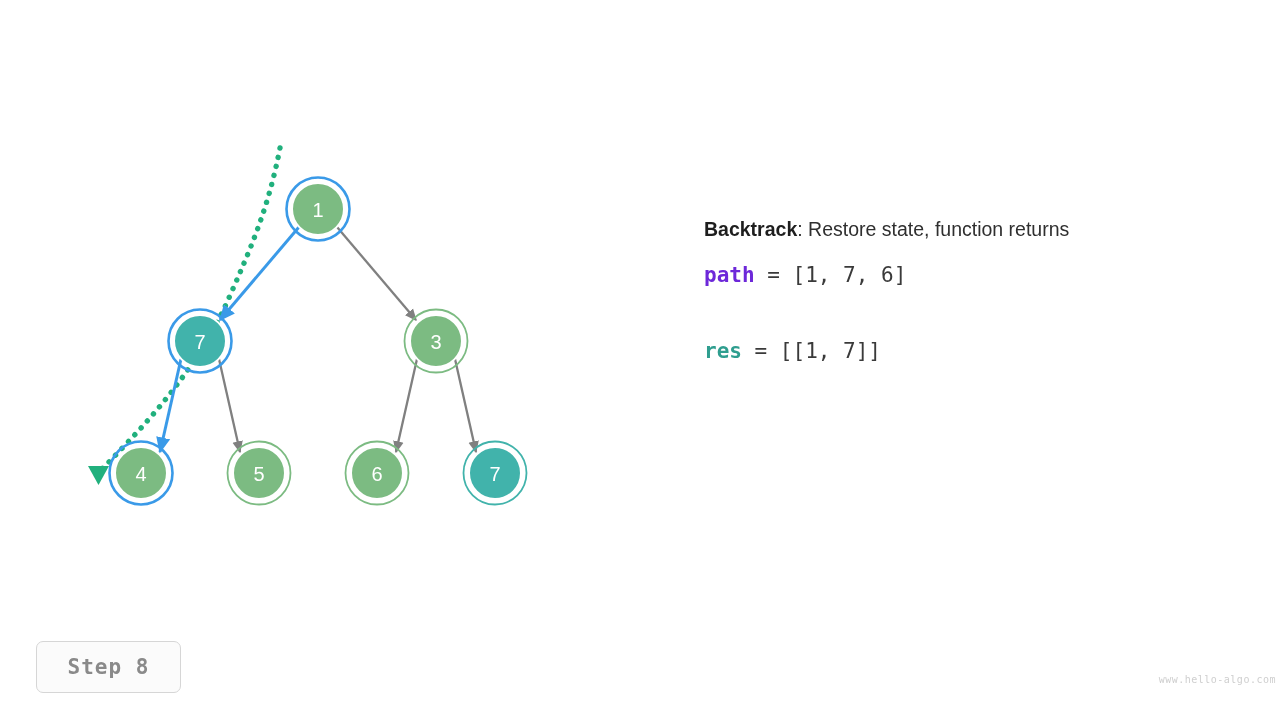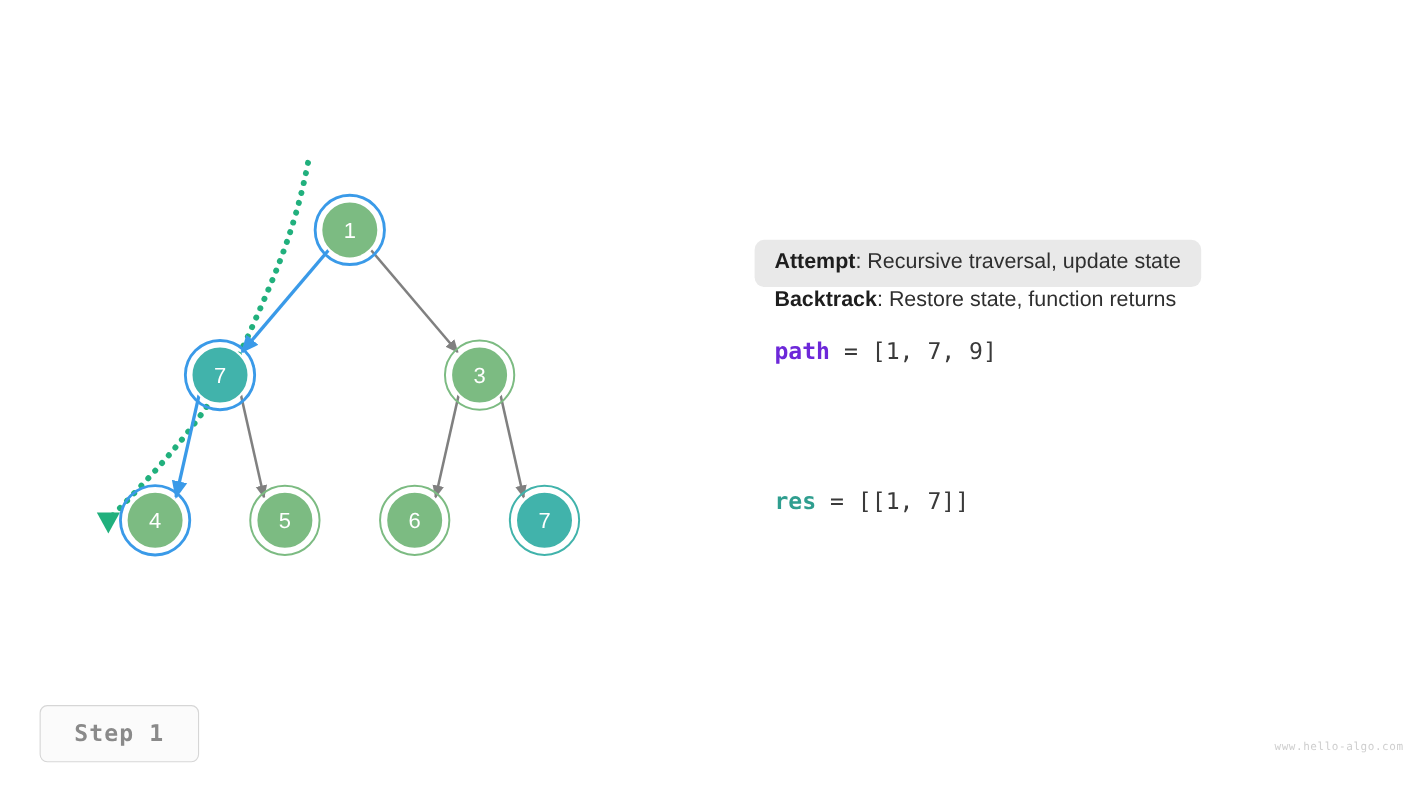--- a/index.html
+++ b/index.html
@@ -73,21 +73,21 @@
 
   .code-row {
     font-family: "DejaVu Sans Mono", "Liberation Mono", monospace;
     font-size: 21px;
     color: #3a3a3a;
     padding-left: 18px;
     white-space: pre;
     letter-spacing: 0px;
   }
   .code-path-row { margin-top: 22px; }
-  .code-res-row  { margin-top: 113px; }
+  .code-res-row  { margin-top: 52px; }
 
   .var-path { color: #6d28d9; font-weight: bold; }
   .var-res  { color: #2f9e8f; font-weight: bold; }
 
   
   #step-badge {
     position: absolute;
     left: 36px;
     top: 641px;
     width: 145px;
@@ -186,33 +186,30 @@
 
     <g>
       <circle cx="495" cy="473" r="31.5" fill="none" stroke="#41b3ab" stroke-width="1.8"></circle>
       <circle cx="495" cy="473" r="26" fill="#41b3ab" stroke="#ffffff" stroke-width="2"></circle>
       <text class="node-label" x="495" y="474">7</text>
     </g>
   </svg>
 
   <div id="info-panel">
 
-    <div class="attempt-row">
-      <span class="prose"><b>Attempt</b><span>: Recursive traversal, update state</span></span>
-    </div>
 
     <div class="backtrack-row">
       <span class="prose"><b>Backtrack</b><span>: Restore state, function returns</span></span>
     </div>
 
-    <div class="code-row code-path-row"><span class="var-path">path</span><span> = [1, 7, 9]</span></div>
+    <div class="code-row code-path-row"><span class="var-path">path</span><span> = [1, 7, 6]</span></div>
 
     <div class="code-row code-res-row"><span class="var-res">res</span><span> = [[1, 7]]</span></div>
 
   </div>
 
   <div id="step-badge">
-    <span class="step-text">Step 1</span>
+    <span class="step-text">Step 8</span>
   </div>
 
   <div id="watermark">www.hello-algo.com</div>
 
 </div>
 
 </body></html>

